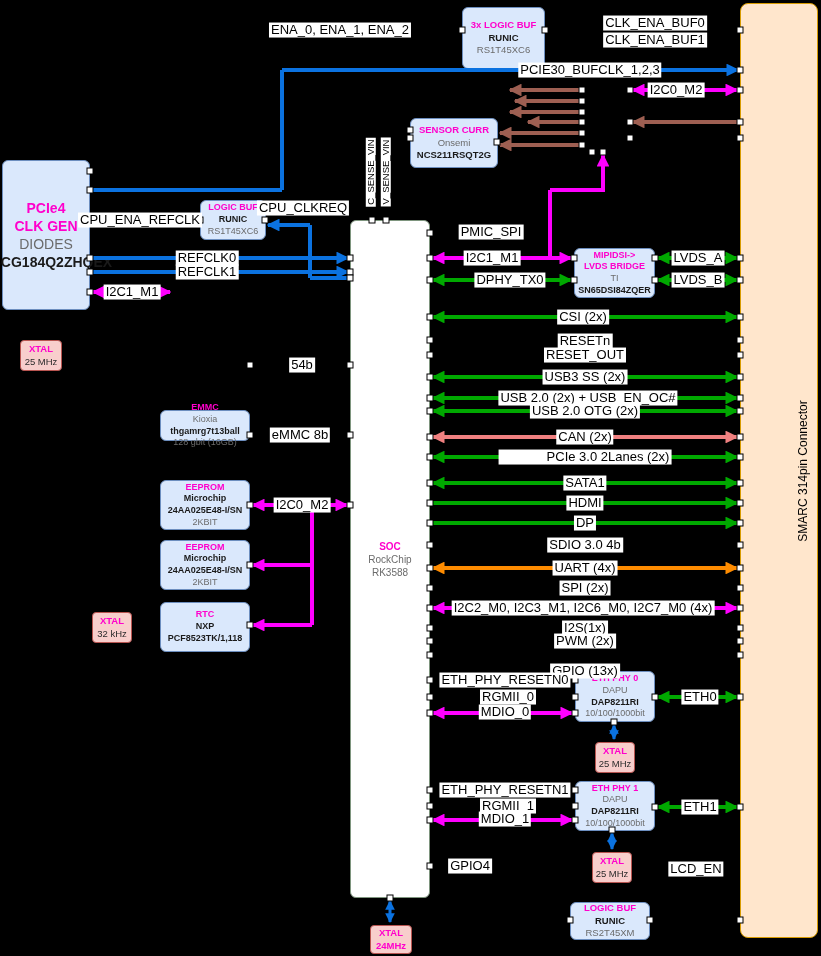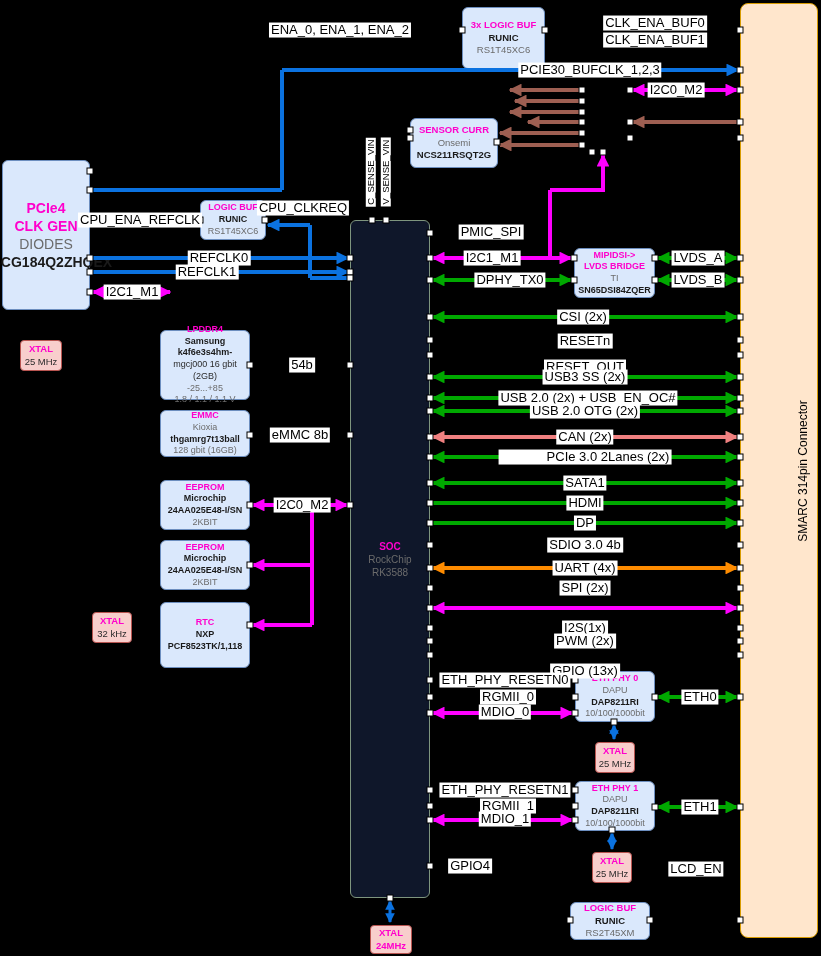--- a/index.html
+++ b/index.html
@@ -4,21 +4,21 @@
 <style>
   html,body{margin:0;padding:0;background:#000;}
   #stage{position:relative;width:821px;height:956px;background:#000;overflow:hidden;
          font-family:"Liberation Sans",sans-serif;}
   .box{position:absolute;box-sizing:border-box;border:1px solid #6c8ebf;background:#dae8fc;
        border-radius:6px;display:flex;flex-direction:column;justify-content:center;align-items:center;
        text-align:center;line-height:1.3;color:#2b2b2b;font-size:10px;padding:1px;}
   .box .t{color:#FF00CC;font-weight:bold;}
   .box .b{font-weight:bold;color:#1a1a1a;}
   .box .d{color:#6b6b6b;}
-  .fill-soc{background:#0f172a;border-color:#7e957e;}
+  .fill-soc{background:#ffffff;border-color:#7e957e;}
   .fill-pwr{background:#f8cecc;border-color:#b85450;border-radius:4px;}
   .chip{position:absolute;transform:translate(-50%,-50%);background:#ffffff;color:#000;
         padding:0px 2px;white-space:nowrap;font-size:13px;line-height:1.15;z-index:30;}
   .vchip{position:absolute;transform:translate(-50%,-50%) rotate(-90deg);background:#ffffff;color:#000;
         padding:0 2px;white-space:nowrap;font-size:9.5px;line-height:1.1;z-index:30;}
   .connector{position:absolute;left:740px;top:3px;width:78px;height:935px;box-sizing:border-box;
         background:#ffe6cc;border:1.5px solid #d79b00;border-radius:8px;z-index:5;}
   .conn-label{position:absolute;left:62px;top:50%;transform:translate(-50%,-50%) rotate(-90deg);
         white-space:nowrap;font-size:12px;color:#000;}
   svg#wires{position:absolute;left:0;top:0;z-index:20;}
@@ -56,46 +56,39 @@
       <div class="t">MIPIDSI-&gt;</div>
       <div class="t">LVDS BRIDGE</div>
       <div class="d">TI</div>
       <div class="b">SN65DSI84ZQER</div>
     </div>
     <div class="box fill-soc" style="left: 350px; top: 220px; width: 80px; height: 678px; font-size: 10px;">
       <div class="t">SOC</div>
       <div class="d">RockChip</div>
       <div class="d">RK3588</div>
     </div>
-    <div class="box" style="left: 160px; top: 330px; width: 90px; height: 70px; font-size: 9px;">
-      <div class="t">LPDDR4</div>
-      <div class="b">Samsung k4f6e3s4hm-</div>
-      <div>mgcj000 16 gbit (2GB)</div>
-      <div class="d">-25...+85</div>
-      <div class="d">1.8 / 1.1 / 1.1 V</div>
-    </div>
-    <div class="box" style="left: 160px; top: 410px; width: 90px; height: 47px; font-size: 9px;">
+    <div class="box" style="left: 160px; top: 410px; width: 90px; height: 31px; font-size: 9px;">
       <div class="t">EMMC</div>
       <div class="d">Kioxia</div>
       <div class="b">thgamrg7t13ball</div>
       <div class="d">128 gbit (16GB)</div>
     </div>
     <div class="box" style="left: 160px; top: 480px; width: 90px; height: 50px; font-size: 9px;">
       <div class="t">EEPROM</div>
       <div class="b">Microchip</div>
       <div class="b">24AA025E48-I/SN</div>
       <div class="d">2KBIT</div>
     </div>
     <div class="box" style="left: 160px; top: 540px; width: 90px; height: 50px; font-size: 9px;">
       <div class="t">EEPROM</div>
       <div class="b">Microchip</div>
       <div class="b">24AA025E48-I/SN</div>
       <div class="d">2KBIT</div>
     </div>
-    <div class="box" style="left: 160px; top: 602px; width: 90px; height: 66px; font-size: 9px;">
+    <div class="box" style="left: 160px; top: 602px; width: 90px; height: 50px; font-size: 9px;">
       <div class="t">RTC</div>
       <div class="b">NXP</div>
       <div class="b">PCF8523TK/1,118</div>
     </div>
     <div class="box fill-pwr" style="left: 20px; top: 340px; width: 42px; height: 31px; font-size: 9.5px;">
       <div class="t">XTAL</div>
       <div>25 MHz</div>
     </div>
     <div class="box fill-pwr" style="left: 92px; top: 612px; width: 40px; height: 31px; font-size: 9.5px;">
       <div class="t">XTAL</div>
@@ -327,42 +320,43 @@
       <rect x="567" y="917" width="6" height="6" fill="#ffffff" stroke="#000000"></rect>
       <rect x="647" y="917" width="6" height="6" fill="#ffffff" stroke="#000000"></rect>
     </svg>
     <div class="chip" style="left: 340px; top: 30px;">ENA_0, ENA_1, ENA_2</div>
     <div class="chip" style="left: 655px; top: 23px;">CLK_ENA_BUF0</div>
     <div class="chip" style="left: 655px; top: 40px;">CLK_ENA_BUF1</div>
     <div class="chip" style="left: 590px; top: 70px;">PCIE30_BUFCLK_1,2,3</div>
     <div class="chip" style="left: 676px; top: 90px;">I2C0_M2</div>
     <div class="chip" style="left: 140px; top: 220px;">CPU_ENA_REFCLK</div>
     <div class="chip" style="left: 303px; top: 208px;">CPU_CLKREQ</div>
-    <div class="chip" style="left: 207px; top: 258px; margin-left: 12px;">REFCLK0</div>
+    <div class="chip" style="left: 207px; top: 258px;">REFCLK0</div>
     <div class="chip" style="left: 207px; top: 272px;">REFCLK1</div>
     <div class="chip" style="left: 132px; top: 292px;">I2C1_M1</div>
     <div class="chip" style="left: 491px; top: 232px;">PMIC_SPI</div>
     <div class="chip" style="left: 492px; top: 258px;">I2C1_M1</div>
     <div class="chip" style="left: 510px; top: 280px;">DPHY_TX0</div>
     <div class="chip" style="left: 698px; top: 258px;">LVDS_A</div>
     <div class="chip" style="left: 698px; top: 280px;">LVDS_B</div>
     <div class="chip" style="left: 583px; top: 317px;">CSI (2x)</div>
     <div class="chip" style="left: 585px; top: 341px;">RESETn</div>
-    <div class="chip" style="left: 585px; top: 367px;">RESET_OUT</div>
+    <div class="chip" style="left: 585px; top: 355px;">RESET_OUT</div>
     <div class="chip" style="left: 585px; top: 377px;">USB3 SS (2x)</div>
     <div class="chip" style="left: 588px; top: 398px;">USB 2.0 (2x) + USB_EN_OC#</div>
     <div class="chip" style="left: 585px; top: 411px;">USB 2.0 OTG (2x)</div>
     <div class="chip" style="left: 585px; top: 437px;">CAN (2x)</div>
     <div class="chip" style="left: 585px; top: 457px; padding-left: 48px;">PCIe 3.0 2Lanes (2x)</div>
     <div class="chip" style="left: 585px; top: 483px;">SATA1</div>
     <div class="chip" style="left: 585px; top: 503px;">HDMI</div>
     <div class="chip" style="left: 585px; top: 523px;">DP</div>
     <div class="chip" style="left: 585px; top: 545px;">SDIO 3.0 4b</div>
     <div class="chip" style="left: 585px; top: 568px;">UART (4x)</div>
     <div class="chip" style="left: 585px; top: 588px;">SPI (2x)</div>
+    <div class="chip" style="left: 583px; top: 608px;">I2C2_M0, I2C3_M1, I2C6_M0, I2C7_M0 (4x)</div>
     <div class="chip" style="left: 585px; top: 628px;">I2S(1x)</div>
     <div class="chip" style="left: 585px; top: 641px;">PWM (2x)</div>
     <div class="chip" style="left: 585px; top: 671px;">GPIO (13x)</div>
     <div class="chip" style="left: 302px; top: 365px;">54b</div>
     <div class="chip" style="left: 300px; top: 435px;">eMMC 8b</div>
     <div class="chip" style="left: 302px; top: 505px;">I2C0_M2</div>
     <div class="chip" style="left: 505px; top: 680px;">ETH_PHY_RESETN0</div>
     <div class="chip" style="left: 508px; top: 697px;">RGMII_0</div>
     <div class="chip" style="left: 505px; top: 712px;">MDIO_0</div>
     <div class="chip" style="left: 700px; top: 697px;">ETH0</div>

